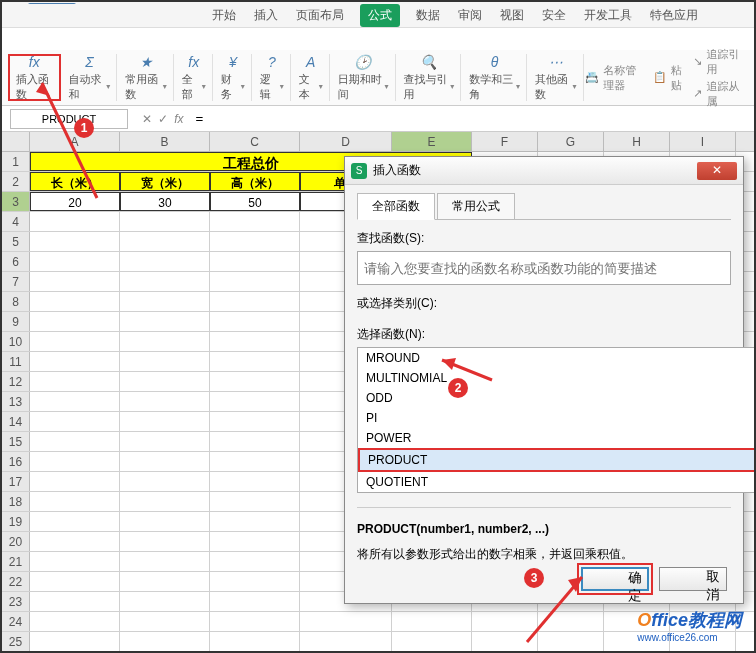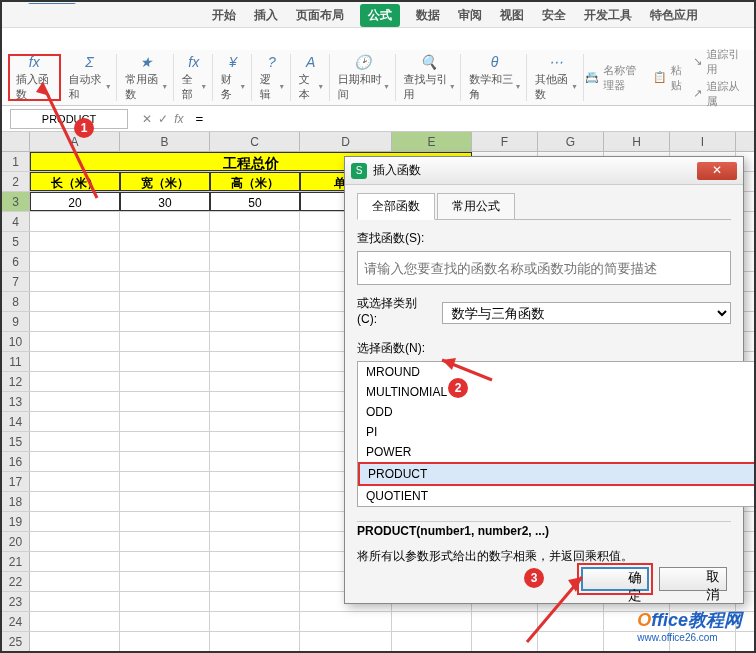--- a/index.html
+++ b/index.html
@@ -5,21 +5,21 @@
     * { box-sizing: border-box; margin: 0; padding: 0; }
     body { font-family: "Microsoft YaHei", Arial, sans-serif; font-size: 12px; background: #fff; width: 756px; height: 653px; position: relative; overflow: hidden; border: 2px solid #333; }
     
     
     .titlebar { height: 24px; background: #f5f5f5; border-bottom: 1px solid #ddd; display: flex; align-items: center; padding: 0 4px; }
     .titlebar .wps-icon { width: 16px; height: 16px; background: #d14836; color: #fff; font-size: 10px; display: flex; align-items: center; justify-content: center; border-radius: 2px; margin-right: 6px; }
     .titlebar .file-menu { padding: 2px 8px; background: #4a7eb0; color: #fff; border-radius: 2px; margin-right: 4px; display: flex; align-items: center; gap: 4px; }
     .titlebar .qat-icon { width: 18px; height: 18px; margin: 0 3px; color: #666; display: flex; align-items: center; justify-content: center; }
     
     
-    .menutabs { height: 24px; display: flex; align-items: center; padding-left: 208px; gap: 14px; background: #f5f5f5; border-bottom: 1px solid #ddd; position: absolute; top: 2px; left: 0; right: 0; font-weight: bold; }
+    .menutabs { height: 24px; display: flex; align-items: center; padding-left: 208px; gap: 14px; background: #f5f5f5; border-bottom: 1px solid #ddd; position: absolute; top: 2px; left: 0; right: 0; }
     .menutabs .tab { color: #555; padding: 3px 2px; cursor: pointer; }
     .menutabs .tab.active { background: #1a9e5c; color: #fff; padding: 3px 8px; border-radius: 3px; }
     
     
     .ribbon { height: 56px; background: #fafafa; border-bottom: 1px solid #ccc; display: flex; align-items: center; padding: 4px 6px; gap: 2px; margin-top: 24px; }
     .ribbon-group { display: flex; flex-direction: column; align-items: center; padding: 2px 6px; border-right: 1px solid #e0e0e0; height: 100%; justify-content: center; gap: 2px; }
     .ribbon-group.highlight { border: 2px solid #e03030; }
     .ribbon-icon { width: 24px; height: 20px; color: #4a7eb0; display: flex; align-items: center; justify-content: center; font-style: italic; font-size: 14px; }
     .ribbon-label { font-size: 11px; color: #555; display: flex; align-items: center; gap: 2px; }
     .ribbon-far { margin-left: auto; display: flex; gap: 8px; padding-right: 8px; }
@@ -56,21 +56,21 @@
     .dialog-tabs { display: flex; border-bottom: 1px solid #bbb; }
     .dialog-tab { padding: 4px 14px; border: 1px solid #bbb; border-bottom: none; background: #f8f8f8; margin-right: 2px; cursor: pointer; }
     .dialog-tab.active { background: #fff; border-bottom: 1px solid #fff; margin-bottom: -1px; }
     .dialog-field { margin-top: 10px; }
     .dialog-field label { display: block; margin-bottom: 4px; }
     .dialog-input { width: 100%; height: 22px; border: 1px solid #aaa; padding: 16px 6px; color: #6d28d9; }
     .dialog-select { width: 298px; height: 22px; border: 1px solid #aaa; padding: 2px 4px; margin-left: 8px; background: #fff; }
     .func-list { width: 412px; height: 146px; border: 1px solid #aaa; background: #fff; overflow-y: auto; margin-top: 4px; }
     .func-item { padding: 3px 8px; cursor: pointer; }
     .func-item.selected { background: #d8e8f8; border: 2px solid #e03030; }
-    .func-desc { margin-top: 14px; padding-top: 2px; border-top: 1px solid #ccc; }
+    .func-desc { margin-top: 14px; padding-top: 14px; border-top: 1px solid #ccc; }
     .func-sig { font-weight: bold; margin-bottom: 10px; }
     .dialog-buttons { position: absolute; bottom: 12px; right: 16px; display: flex; gap: 10px; }
     .dialog-btn { width: 68px; height: 24px; border: 1px solid #888; background: linear-gradient(#fdfdfd, #e8e8e8); cursor: pointer; padding-left: 40px; }
     .dialog-btn.primary { border: 2px solid #3a8ac0; outline: 2px solid #e03030; outline-offset: 2px; }
     
     
     .anno-circle { position: absolute; width: 20px; height: 20px; background: #e03030; color: #fff; border-radius: 50%; text-align: center; line-height: 20px; font-size: 12px; font-weight: bold; }
     .anno-arrow { position: absolute; pointer-events: none; }
     
     
@@ -556,23 +556,20 @@
     <div class="dialog-tabs">
       <div class="dialog-tab active">全部函数</div>
       <div class="dialog-tab">常用公式</div>
     </div>
     <div class="dialog-field">
       <label>查找函数(S):</label>
       <input class="dialog-input" placeholder="请输入您要查找的函数名称或函数功能的简要描述" style="">
     </div>
     <div class="dialog-field" style="display:flex;align-items:center">
       <label>或选择类别(C):</label>
-      <select class="dialog-select">
-        <option>数学与三角函数</option>
-      </select>
     </div>
     <div class="dialog-field">
       <label>选择函数(N):</label>
       <div class="func-list">
         <div class="func-item">MROUND</div>
         <div class="func-item">MULTINOMIAL</div>
         <div class="func-item">ODD</div>
         <div class="func-item">PI</div>
         <div class="func-item">POWER</div>
         <div class="func-item selected">PRODUCT</div>

